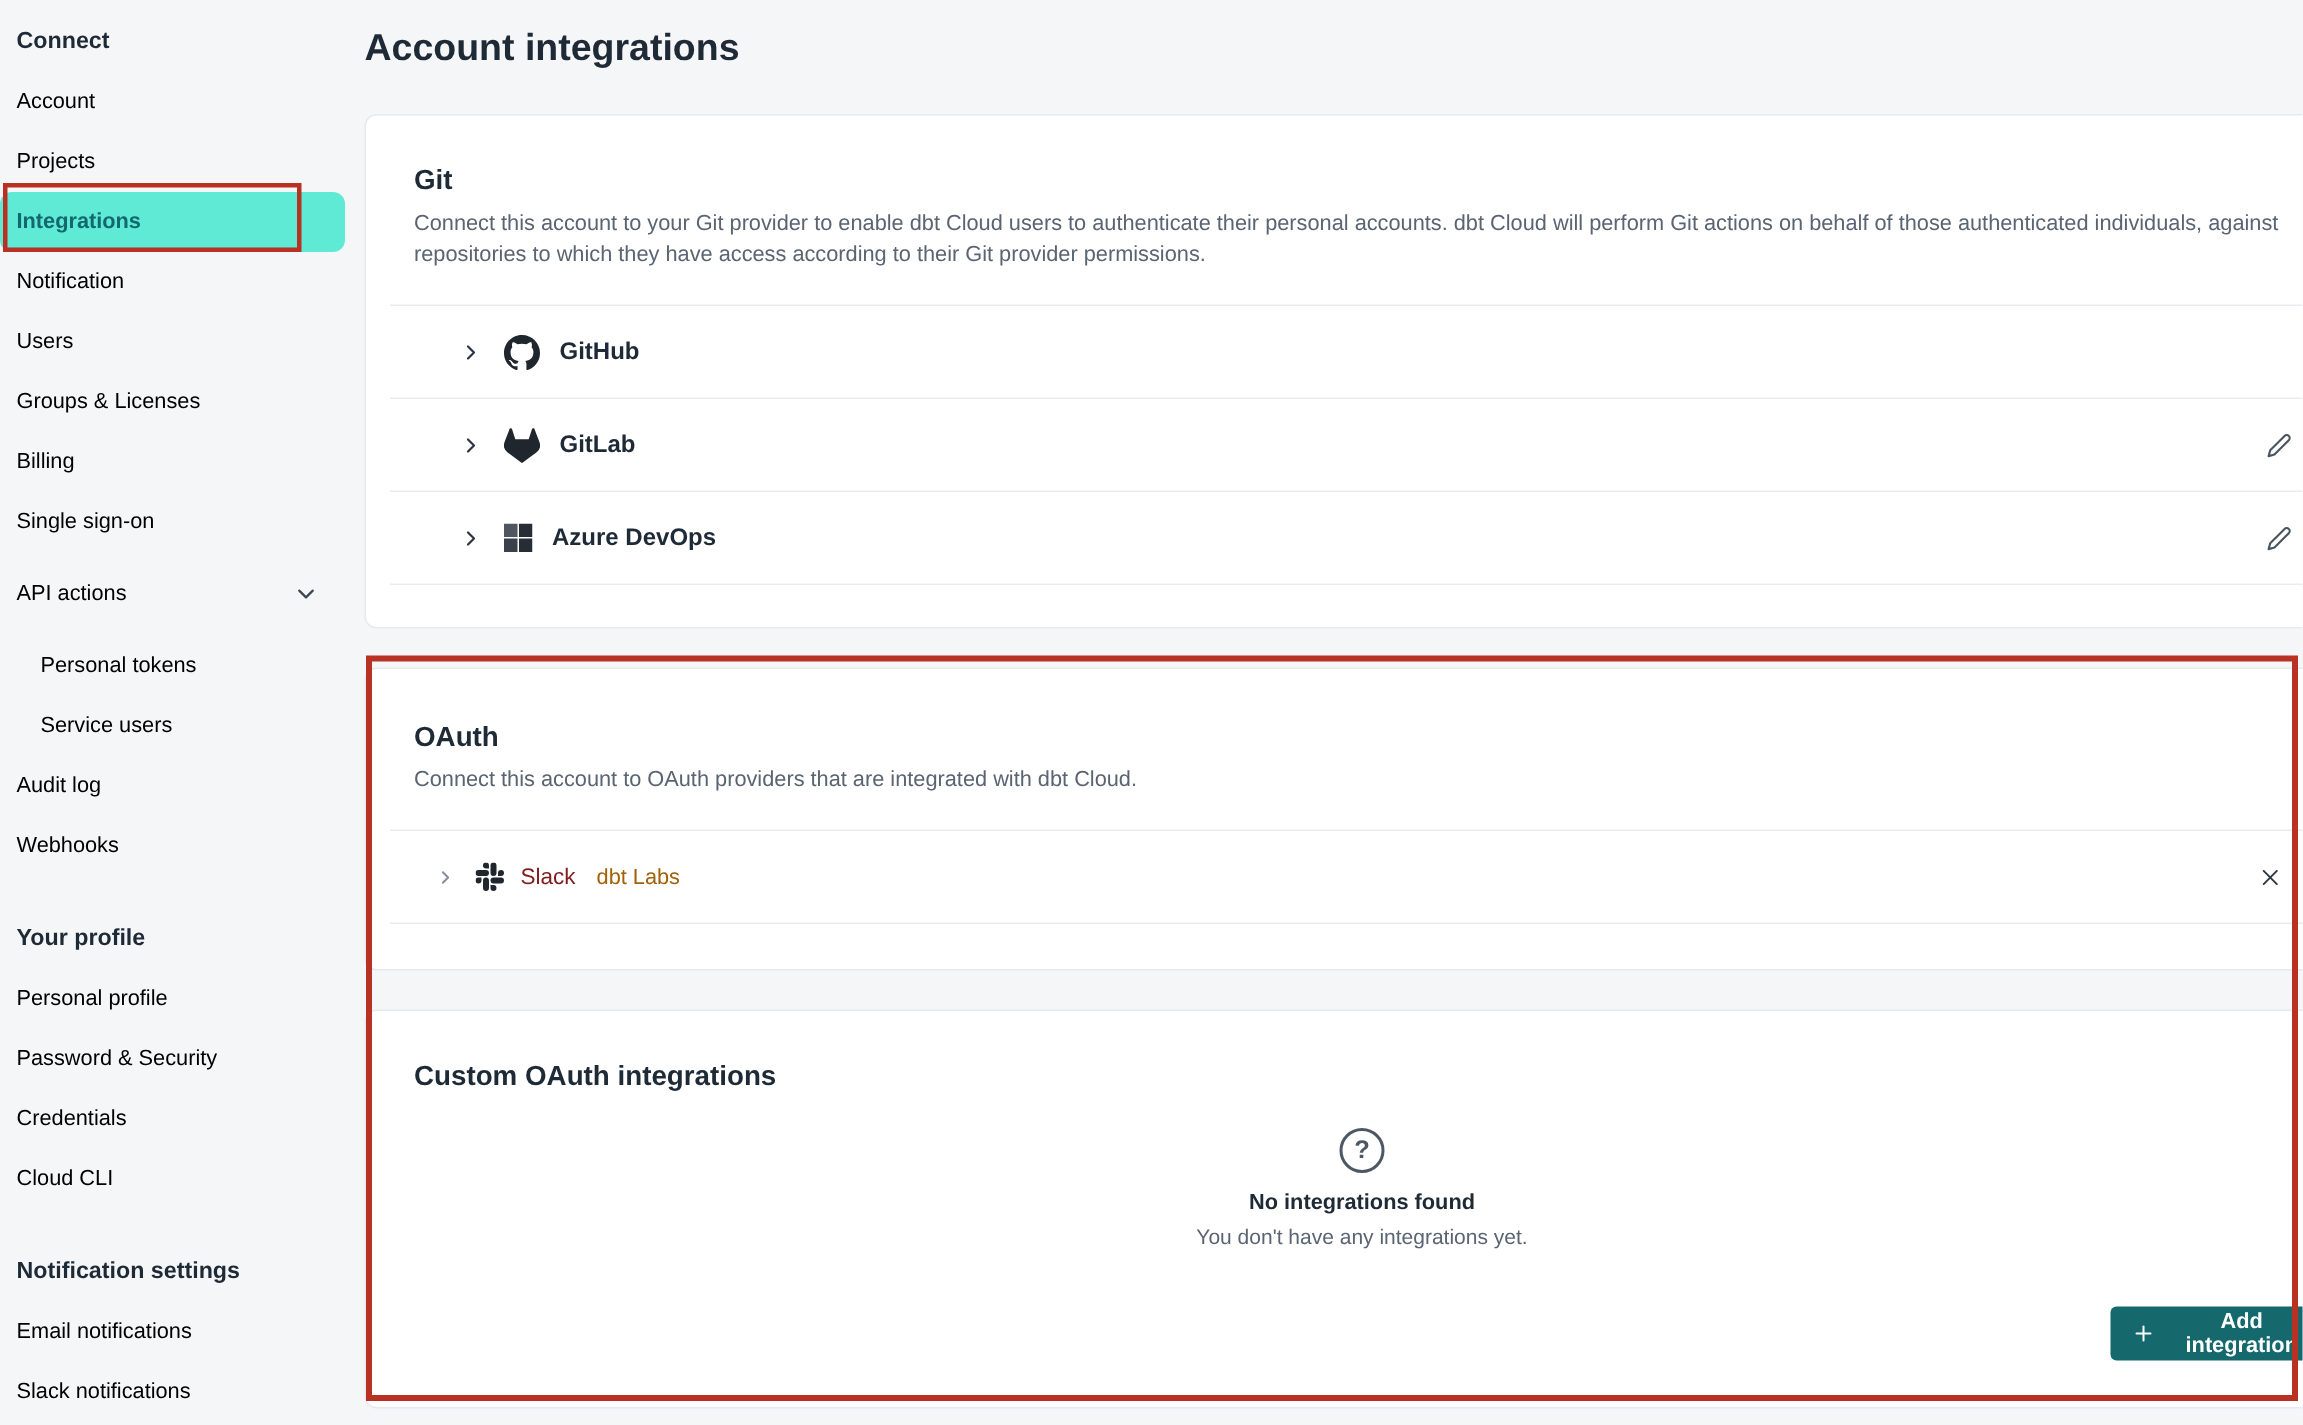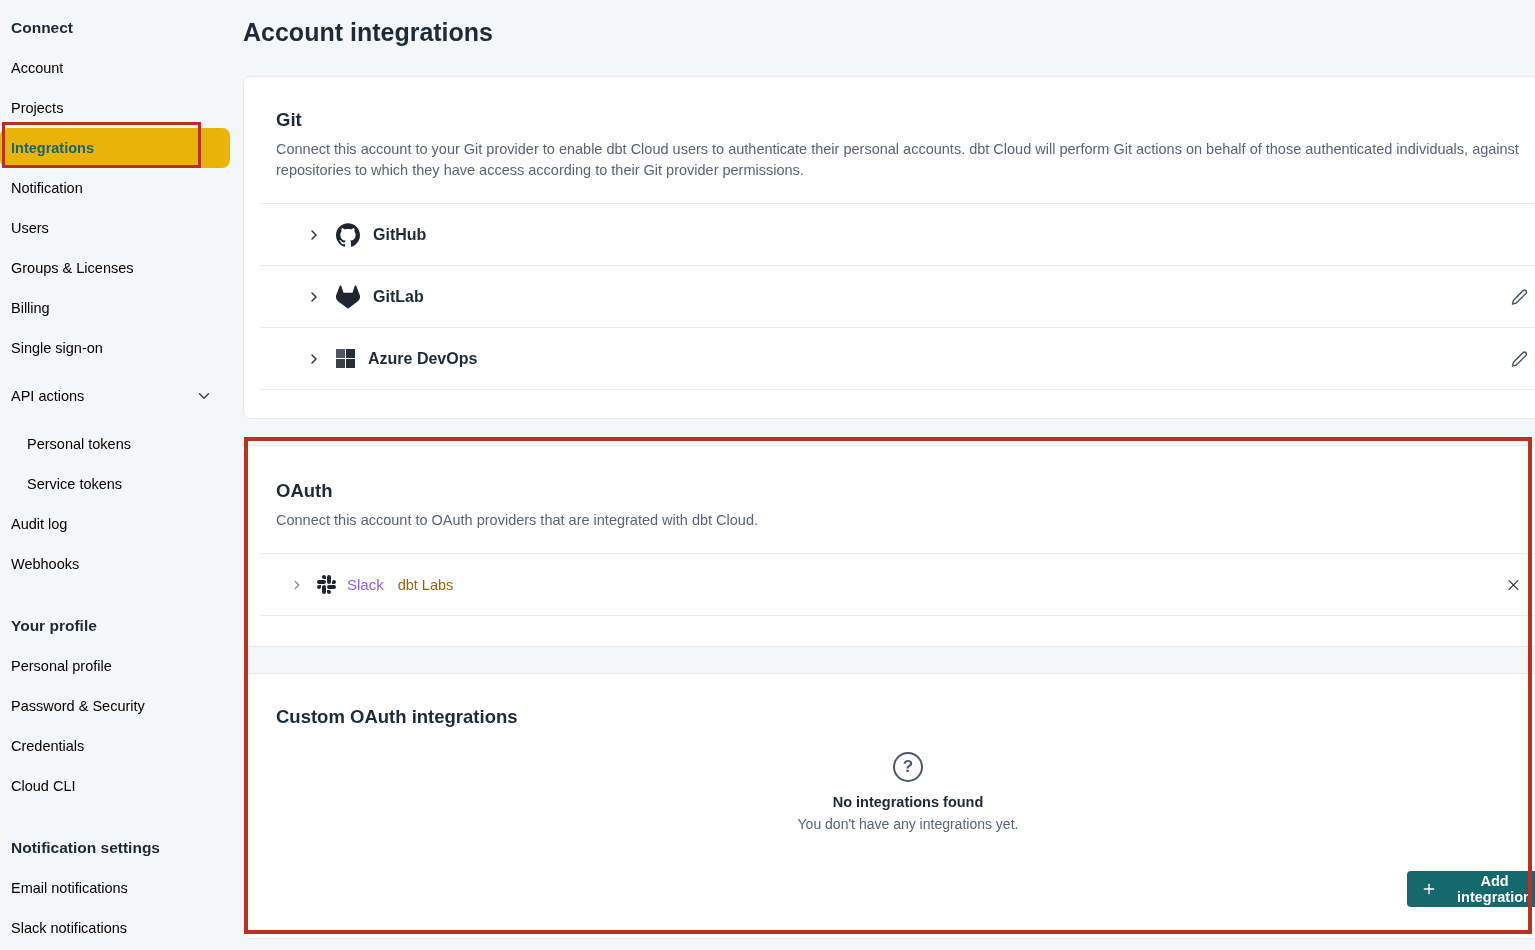--- a/index.html
+++ b/index.html
@@ -11,21 +11,21 @@
   .app{position:relative;display:flex;width:1535px;height:950px}
 
   
   .sidebar{flex:0 0 243px;width:243px;padding-top:8px;position:relative}
   .side-header{height:40px;display:flex;align-items:center;padding-left:11px;
     font-weight:700;font-size:15.5px;color:#1f2a37}
   .side-header.gap{margin-top:22px}
   .side-item{height:40px;display:flex;align-items:center;padding-left:11px;
     font-size:14.5px;color:#000000;cursor:pointer;box-sizing:border-box}
   .side-item.indent{padding-left:27px}
-  .side-item.active{width:230px;background:#eab308;border-radius:8px;
+  .side-item.active{width:230px;background:#5eead4;border-radius:8px;
     color:#12686d;font-weight:700;position:relative}
   .side-item .chev-down{margin-left:auto;margin-right:30px;display:flex}
   .annotation-side{position:absolute;left:2px;top:-6px;width:199px;height:46px;
     border:3px solid #b93123;box-sizing:border-box;pointer-events:none;z-index:6}
 
   
   .main{flex:0 0 1330px;width:1330px;padding-top:8px}
   .page-title{font-size:25px;font-weight:700;margin:6px 0 0 0;line-height:36px}
 
   .card{background:#fff;border:1px solid #e7e9ed;border-radius:8px;box-sizing:border-box}
@@ -41,21 +41,21 @@
   .row{position:relative;display:flex;align-items:center;height:61px;
     border-top:1px solid #e9ebef;padding-left:46px;cursor:pointer}
   .rows .row:last-child{border-bottom:1px solid #e9ebef}
   .row .chev-right{display:flex;margin-right:14px}
   .provider-icon{display:flex;align-items:center;justify-content:center;margin-right:13px}
   .row-label{font-size:16px;font-weight:700;color:#1f2a37}
 
   .row-sm{padding-left:30px}
   .row-sm .chev-right{margin-right:13px}
   .row-sm .chev-right svg{stroke:#858d97}
-  .slack-provider{font-size:15px;color:#8b5cf6;margin-right:14px}
+  .slack-provider{font-size:15px;color:#7f1d1d;margin-right:14px}
   .slack-name{font-size:14.5px;font-weight:400;color:#a16207}
 
   .edit-btn{position:absolute;left:1249px;top:50%;transform:translateY(-50%);
     background:none;border:none;padding:2px;cursor:pointer;display:flex}
   .close-btn{position:absolute;left:1244px;top:50%;transform:translateY(-50%);
     background:none;border:none;padding:2px;cursor:pointer;display:flex}
 
   .empty{margin-top:24px;text-align:center}
   .q-circle{width:30px;height:30px;border:2px solid #4e5865;border-radius:50%;
     display:inline-flex;align-items:center;justify-content:center;
@@ -111,21 +111,21 @@
       <span class="chev-down">
         <svg width="18" height="18" viewBox="0 0 24 24" fill="none" stroke="#3d4752" stroke-width="2" stroke-linecap="round" stroke-linejoin="round">
             <polyline points="6 9 12 15 18 9"></polyline>
           </svg>
       </span>
     </div>
     <div class="side-item indent" style="margin-top:8px">
         <span>Personal tokens</span>
       </div>
     <div class="side-item indent">
-        <span>Service tokens</span>
+        <span>Service users</span>
       </div>
     <div class="side-item">
         <span>Audit log</span>
       </div>
     <div class="side-item">
         <span>Webhooks</span>
       </div>
 
     <div class="side-header gap">Your profile</div>
     <div class="side-item">

